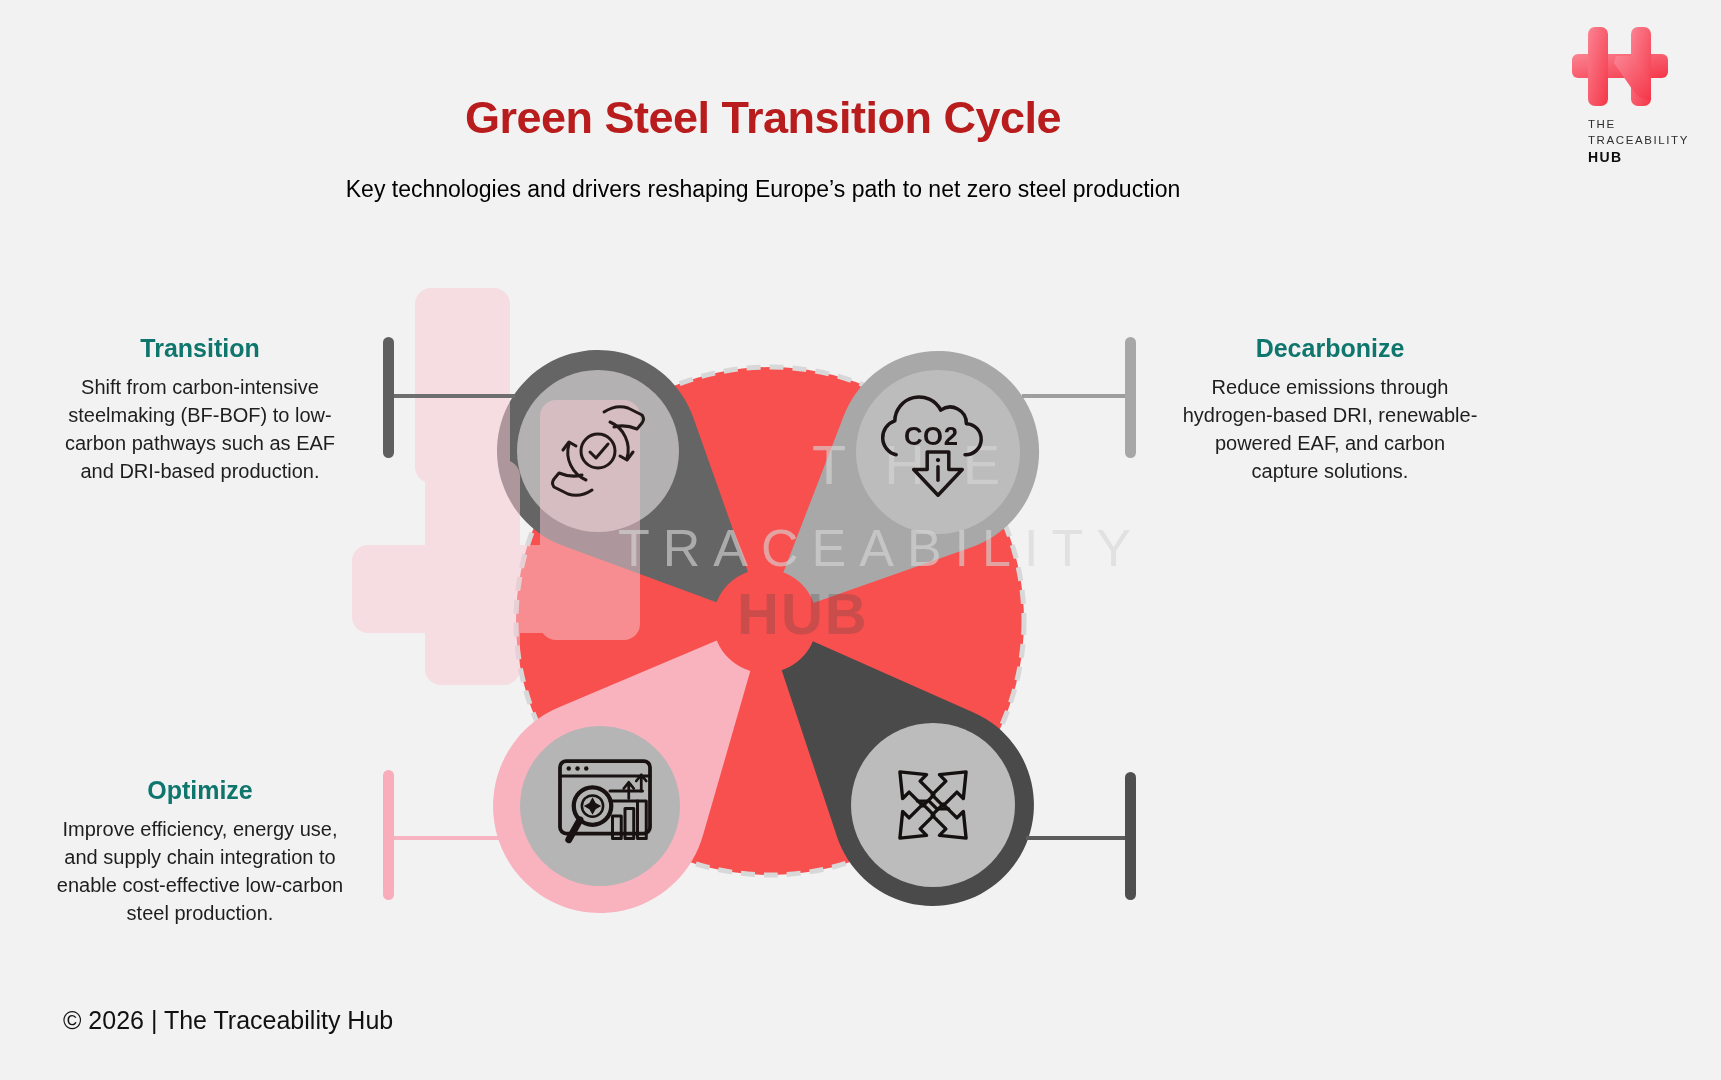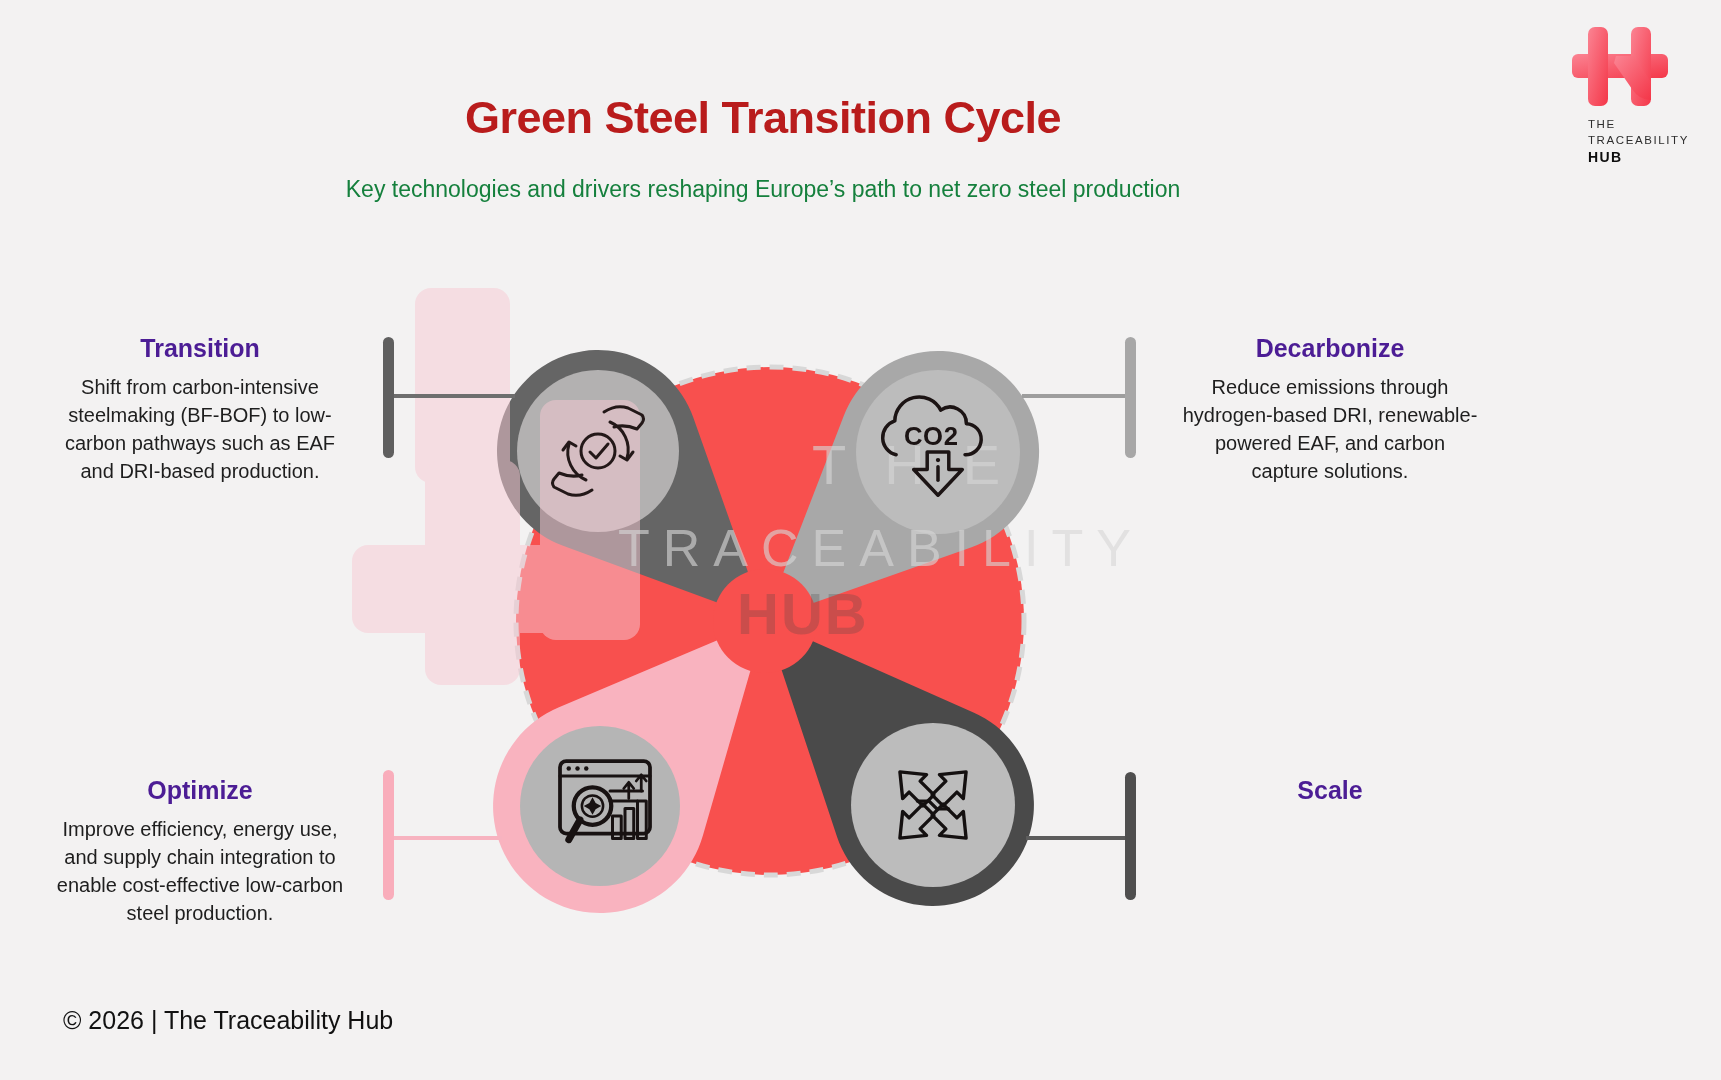--- a/index.html
+++ b/index.html
@@ -8,24 +8,24 @@
     background:#f3f2f2;overflow:hidden;
     font-family:"Liberation Sans","DejaVu Sans",sans-serif;color:#151515;
   }
   .abs{position:absolute;}
   .page-title{
     left:263px;top:92px;width:1000px;text-align:center;
     font-size:45px;font-weight:800;letter-spacing:-0.5px;color:#b91c1c;
   }
   .page-subtitle{
     left:263px;top:176px;width:1000px;text-align:center;
-    font-size:23px;font-weight:400;color:#15803d;
+    font-size:23px;font-weight:400;color:#000000;
   }
   .step-block{width:300px;text-align:center;}
-  .step-block h2{margin:0 0 10px 0;font-size:25px;font-weight:700;color:#4c1d95;}
+  .step-block h2{margin:0 0 10px 0;font-size:25px;font-weight:700;color:#0f766e;}
   .step-block p{margin:0;font-size:20px;line-height:1.4;color:#1e1e1e;}
   .blk-transition{left:50px;top:334px;}
   .blk-decarbonize{left:1180px;top:334px;}
   .blk-optimize{left:50px;top:776px;}
   .blk-scale{left:1180px;top:776px;}
   .footer-copy{left:63px;top:1006px;font-size:25px;color:#111;}
   .brand-text{left:1588px;top:119px;line-height:1;}
   .brand-text .l1,.brand-text .l2{
     font-size:11.5px;letter-spacing:1.6px;color:#2d2d2d;margin-bottom:4px;font-weight:400;
   }
@@ -173,21 +173,20 @@
     <h2>Decarbonize</h2>
     <p>Reduce emissions through hydrogen-based DRI, renewable-powered EAF, and carbon capture solutions.</p>
   </div>
 
   <div class="abs step-block blk-optimize">
     <h2>Optimize</h2>
     <p>Improve efficiency, energy use, and supply chain integration to enable cost-effective low-carbon steel production.</p>
   </div>
 
   <div class="abs step-block blk-scale">
-    <h2>Scale</h2>
   </div>
 
   <div class="abs brand-text">
     <div class="l1">THE</div>
     <div class="l2">TRACEABILITY</div>
     <div class="l3">HUB</div>
   </div>
 
   <div class="abs footer-copy">© 2026 | The Traceability Hub</div>
 

